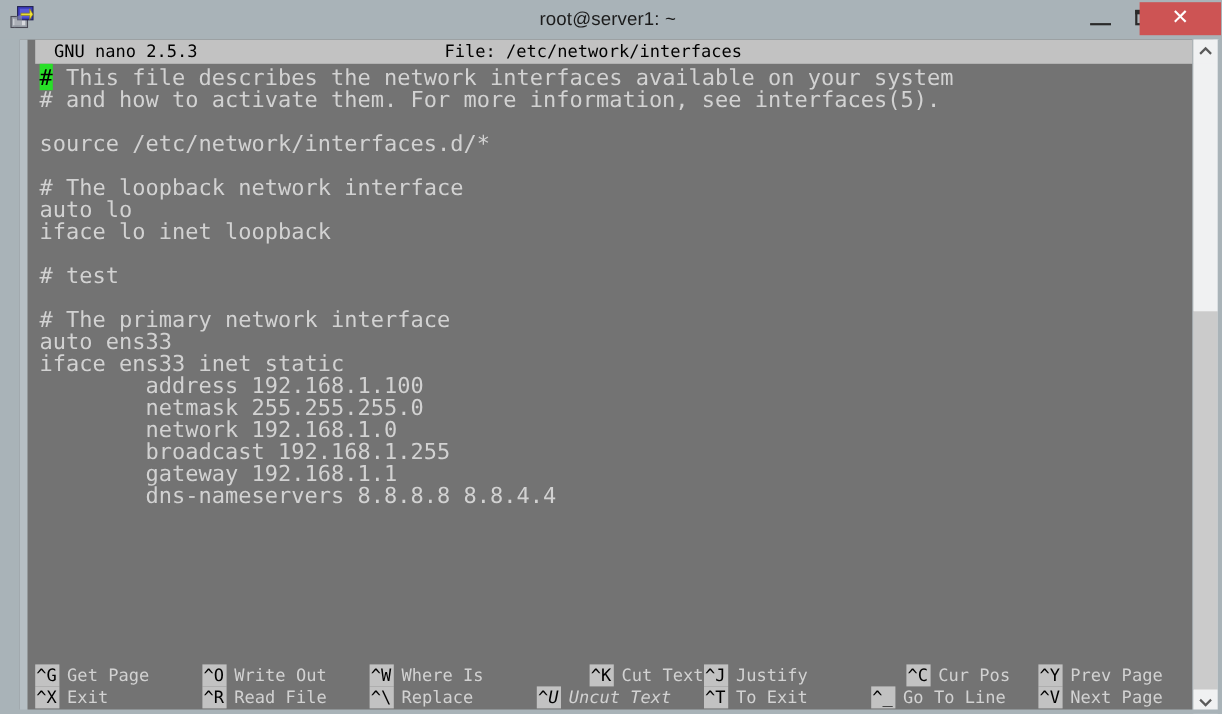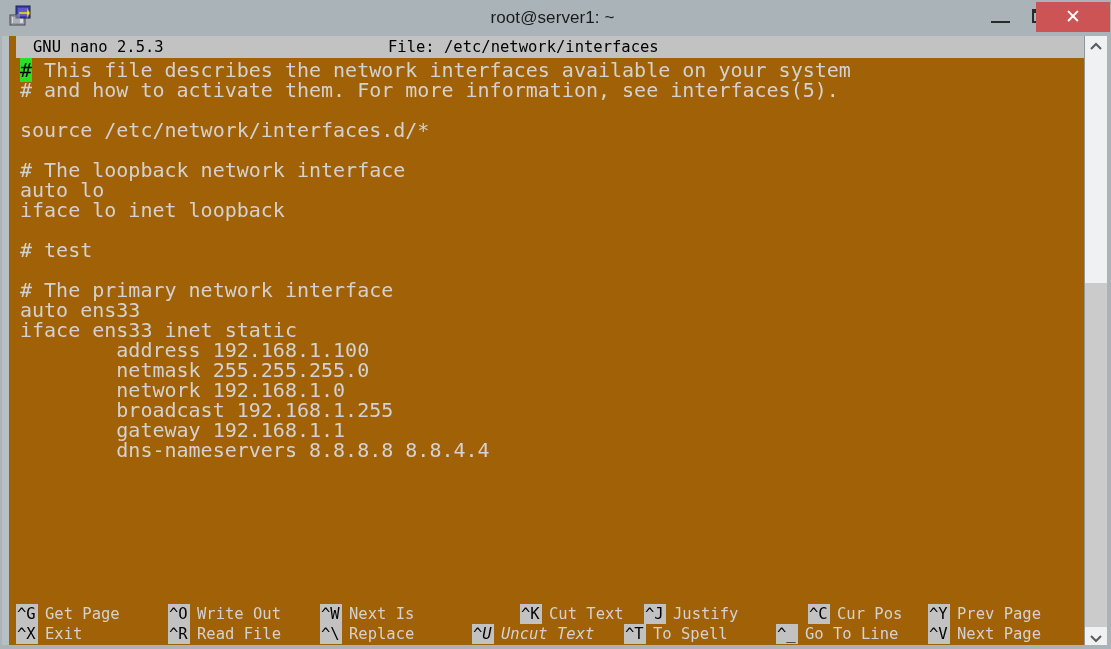--- a/index.html
+++ b/index.html
@@ -91,24 +91,24 @@
   
   #term-frame {
     position: absolute;
     left: 0px; top: 36px;
     width: 1111px;
     height: 613px;
     background: #a9b3b8;
   }
   #term-inner {
     position: absolute;
-    left: 2px; top: 0px;
+    left: 18px; top: 0px;
     width: 1085px;
     height: 611px;
-    background: #a16207;
+    background: #737373;
     border-left: 7px solid #b6bfc4;
     box-sizing: border-box;
     overflow: hidden;
   }
 
   
   #nano-header {
     position: absolute;
     left: 7px; top: 0px;
     width: 1078px;
@@ -267,32 +267,32 @@
         <span class="hdr-version">GNU nano 2.5.3</span>
         <span class="hdr-file">File: /etc/network/interfaces</span>
       </div>
 
       <div id="text-body"><div class="line"><span class="cursor">#</span> This file describes the network interfaces available on your system</div><div class="line"># and how to activate them. For more information, see interfaces(5).</div><div class="line"> </div><div class="line">source /etc/network/interfaces.d/*</div><div class="line"> </div><div class="line"># The loopback network interface</div><div class="line">auto lo</div><div class="line">iface lo inet loopback</div><div class="line"> </div><div class="line"># test</div><div class="line"> </div><div class="line"># The primary network interface</div><div class="line">auto ens33</div><div class="line">iface ens33 inet static</div><div class="line">        address 192.168.1.100</div><div class="line">        netmask 255.255.255.0</div><div class="line">        network 192.168.1.0</div><div class="line">        broadcast 192.168.1.255</div><div class="line">        gateway 192.168.1.1</div><div class="line">        dns-nameservers 8.8.8.8 8.8.4.4</div></div>
 
       <div id="shortcut-bar">
         <div class="sc-row" id="sc-row-0">
             <span class="sc-item" style="left: 0px;"><span class="sc-key">^G</span><span class="sc-label">Get Page</span></span>
             <span class="sc-item" style="left: 152px;"><span class="sc-key">^O</span><span class="sc-label">Write Out</span></span>
-            <span class="sc-item" style="left: 304px;"><span class="sc-key">^W</span><span class="sc-label">Next Is</span></span>
+            <span class="sc-item" style="left: 304px;"><span class="sc-key">^W</span><span class="sc-label">Where Is</span></span>
             <span class="sc-item" style="left: 456px; padding-left: 48px;"><span class="sc-key">^K</span><span class="sc-label">Cut Text</span></span>
-            <span class="sc-item" style="left: 608px; margin-left: 20px;"><span class="sc-key">^J</span><span class="sc-label">Justify</span></span>
+            <span class="sc-item" style="left: 608px;"><span class="sc-key">^J</span><span class="sc-label">Justify</span></span>
             <span class="sc-item" style="left: 760px; margin-left: 32px;"><span class="sc-key">^C</span><span class="sc-label">Cur Pos</span></span>
             <span class="sc-item" style="left: 912px;"><span class="sc-key">^Y</span><span class="sc-label">Prev Page</span></span>
           </div>
         <div class="sc-row" id="sc-row-1">
             <span class="sc-item" style="left: 0px;"><span class="sc-key">^X</span><span class="sc-label">Exit</span></span>
             <span class="sc-item" style="left: 152px;"><span class="sc-key">^R</span><span class="sc-label">Read File</span></span>
             <span class="sc-item" style="left: 304px;"><span class="sc-key">^\</span><span class="sc-label">Replace</span></span>
             <span class="sc-item" style="left: 456px; font-style: italic;"><span class="sc-key">^U</span><span class="sc-label">Uncut Text</span></span>
-            <span class="sc-item" style="left: 608px;"><span class="sc-key">^T</span><span class="sc-label">To Spell</span></span>
+            <span class="sc-item" style="left: 608px;"><span class="sc-key">^T</span><span class="sc-label">To Exit</span></span>
             <span class="sc-item" style="left: 760px;"><span class="sc-key">^_</span><span class="sc-label">Go To Line</span></span>
             <span class="sc-item" style="left: 912px;"><span class="sc-key">^V</span><span class="sc-label">Next Page</span></span>
           </div>
       </div>
 
     </div>
   </div>
 
   <div id="scrollbar">
     <div id="sb-up">

